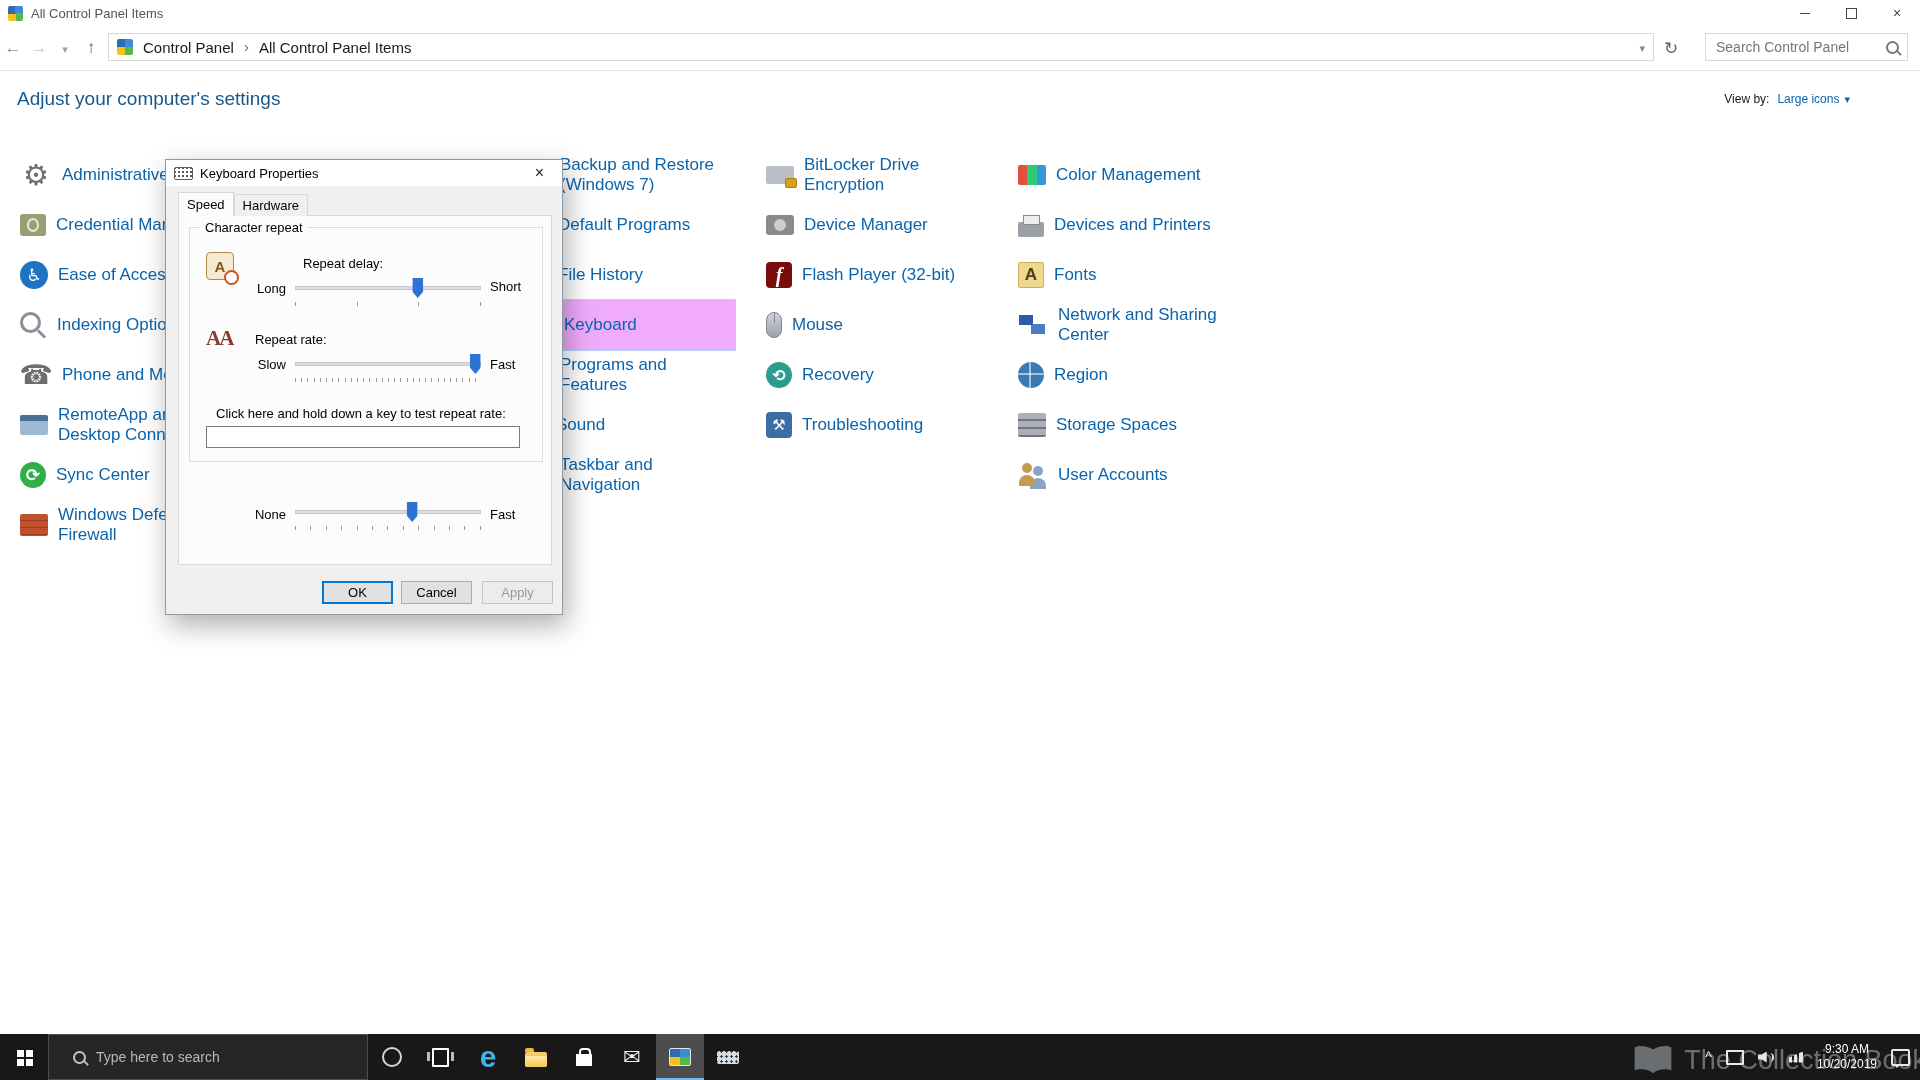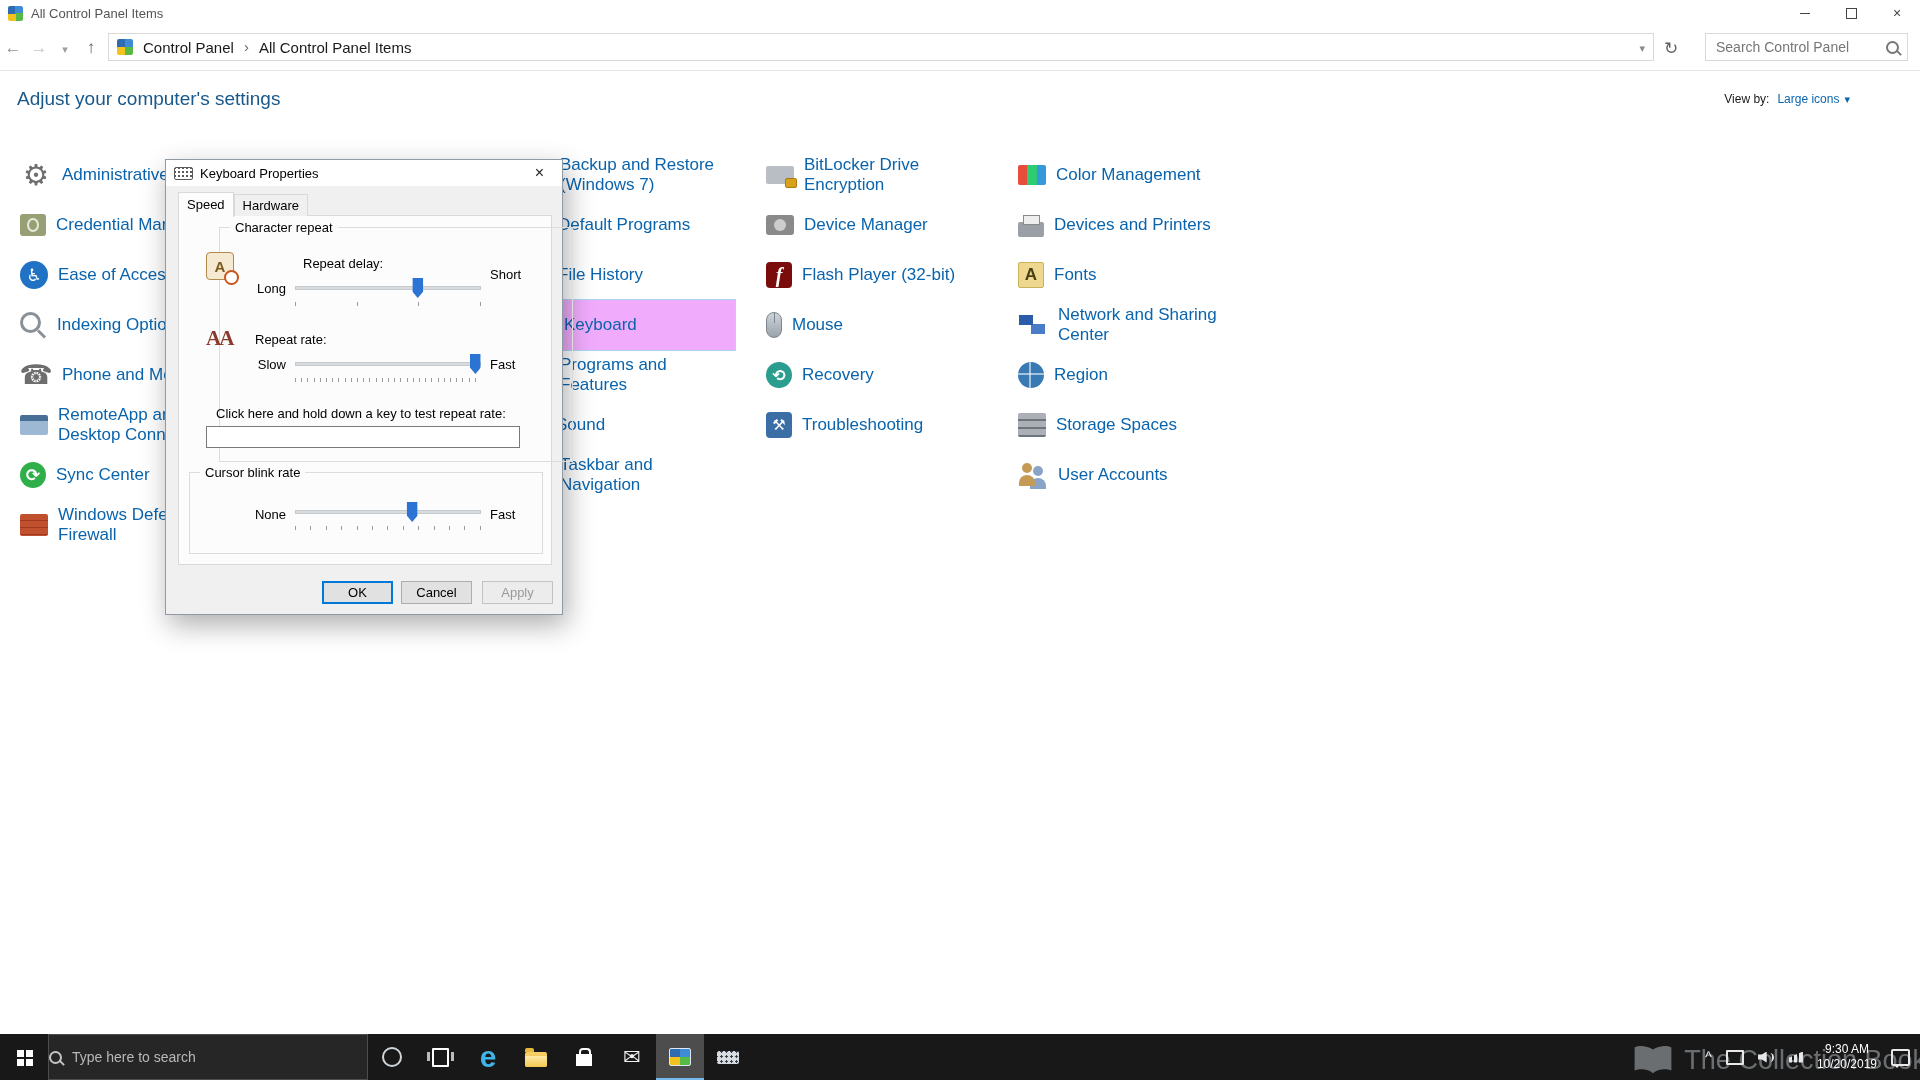--- a/index.html
+++ b/index.html
@@ -146,21 +146,21 @@
   .dlg-title{font-size:13px;color:#000;margin-left:7px;}
   .dlg-close{position:absolute;right:0;top:0;width:45px;height:26px;display:flex;align-items:center;justify-content:center;}
   .dlg-close .glyph-close{font-size:16px;color:#222;}
   .tabs{position:absolute;left:12px;top:32px;display:flex;align-items:flex-end;z-index:3;}
   .tab{height:21px;line-height:21px;padding:0 8px;font-size:13px;background:#f0f0f0;
        border:1px solid #d9d9d9;border-bottom:none;color:#000;}
   .tab.active{height:24px;line-height:24px;background:#fcfcfc;margin-bottom:-1px;position:relative;z-index:4;}
   .tabpage{position:absolute;left:12px;top:55px;width:374px;height:350px;background:#fcfcfc;
            border:1px solid #d9d9d9;box-sizing:border-box;z-index:1;}
   .groupbox{position:absolute;border:1px solid #dcdcdc;z-index:2;}
-  .g1{left:23px;top:67px;width:352px;height:233px;margin-left:30px;}
+  .g1{left:23px;top:67px;width:352px;height:233px;}
   .g2{left:23px;top:312px;width:352px;height:80px;}
   .legend{position:absolute;left:10px;top:-8px;background:#fcfcfc;padding:0 5px;font-size:13px;color:#000;}
   .dlg-el{position:absolute;font-size:13px;color:#000;z-index:5;}
   .icon-delay{left:40px;top:92px;width:26px;height:26px;border:1px solid #b08a4a;background:#f5e9d2;border-radius:4px;
               display:flex;align-items:center;justify-content:center;font-weight:bold;color:#7a5a1a;}
   .icon-delay::before{content:"A";font-size:15px;}
   .icon-delay::after{content:"";position:absolute;right:-6px;bottom:-6px;width:11px;height:11px;border-radius:50%;
                      background:#fff;border:2px solid #c9541e;}
   .icon-rate{left:40px;top:166px;}
   .icon-rate::before{content:"AA";font:bold 21px "Liberation Serif",serif;color:#8a3a2a;letter-spacing:-2px;}
@@ -181,21 +181,21 @@
   .btn-ok{left:156px;top:421px;border:1px solid #0078d7;box-shadow:inset 0 0 0 1px #0078d7;}
   .btn-cancel{left:235px;top:421px;}
   .btn-apply{left:316px;top:421px;background:#ececec;border-color:#c3c3c3;color:#9a9a9a;}
 
   
   .taskbar{position:absolute;left:0;right:0;bottom:0;height:46px;background:#181818;z-index:50;
            display:flex;align-items:stretch;}
   .tb-btn{width:48px;display:flex;align-items:center;justify-content:center;flex:none;}
   .tb-btn.active{background:#4d4d4d;box-shadow:inset 0 -2px 0 #76b9ed;}
   .t-start{width:7px;height:7px;background:#fff;box-shadow:9px 0 #fff,0 9px #fff,9px 9px #fff;margin:-8px 8px 0 0;}
-  .tb-search{width:320px;display:flex;align-items:center;gap:10px;padding:0 0;flex:none;
+  .tb-search{width:320px;display:flex;align-items:center;gap:10px;padding:0 24px;flex:none;
              background:#262626;border:1px solid #4d4d4d;box-sizing:border-box;text-align:right;}
   .tb-search .i-search{border-color:#c5c5c5;}
   .tb-search .i-search::after{background:#c5c5c5;}
   .tb-search-text{font-size:14px;color:#b8b8b8;}
   .t-cortana{width:16px;height:16px;border:2px solid #d0d6da;border-radius:50%;}
   .t-taskview{width:13px;height:15px;border:2px solid #fff;border-radius:1px;position:relative;}
   .t-taskview::before{content:"";position:absolute;left:-7px;top:2px;width:3px;height:9px;background:#bbb;}
   .t-taskview::after{content:"";position:absolute;right:-7px;top:2px;width:3px;height:9px;background:#bbb;}
   .t-edge::before{content:"e";font-weight:bold;font-size:30px;color:#3fb4e8;line-height:1;}
   .t-folder{width:22px;height:15px;background:linear-gradient(#f7d069,#e8b83a);border-radius:2px;position:relative;margin-top:4px;}
@@ -421,38 +421,35 @@
       <span class="legend">Character repeat</span>
     </div>
     <span class="dlg-el icon-delay"></span>
     <span class="dlg-el" style="left:89px;top:96px;margin-left:48px;">Repeat delay:</span>
     <span class="dlg-el lbl-right" style="left:60px;top:121px;">Long</span>
     <div class="slider s1">
       <span class="s-track"></span>
       <span class="s-ticks t4"></span>
       <span class="s-thumb" style="left: 66%;"></span>
     </div>
-    <span class="dlg-el" style="left:324px;top:107px;">Short</span>
+    <span class="dlg-el" style="left:324px;top:119px;">Short</span>
 
     <span class="dlg-el icon-rate"></span>
     <span class="dlg-el" style="left:89px;top:172px;">Repeat rate:</span>
     <span class="dlg-el lbl-right" style="left:60px;top:197px;">Slow</span>
     <div class="slider s2">
       <span class="s-track"></span>
       <span class="s-ticks t-dense"></span>
       <span class="s-thumb" style="left: 97%;"></span>
     </div>
     <span class="dlg-el" style="left:324px;top:197px;">Fast</span>
 
     <span class="dlg-el" style="left:50px;top:246px;">Click here and hold down a key to test repeat rate:</span>
     <input class="dlg-el test-input" value="" style="">
 
-    <div class="groupbox g2">
-      <span class="legend">Cursor blink rate</span>
-    </div>
     <span class="dlg-el lbl-right" style="left:60px;top:347px;">None</span>
     <div class="slider s3">
       <span class="s-track"></span>
       <span class="s-ticks t-med"></span>
       <span class="s-thumb" style="left: 63%;"></span>
     </div>
     <span class="dlg-el" style="left:324px;top:347px;">Fast</span>
 
     <div class="dlg-el btn btn-ok">OK</div>
     <div class="dlg-el btn btn-cancel">Cancel</div>

